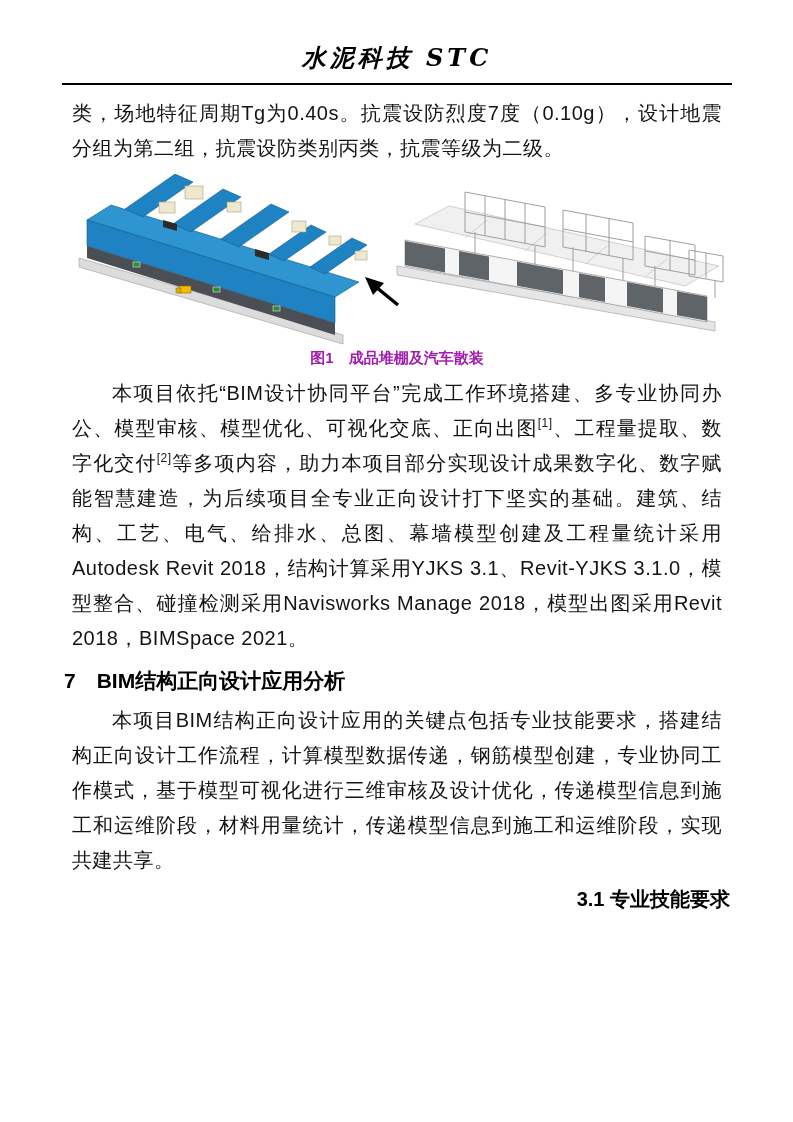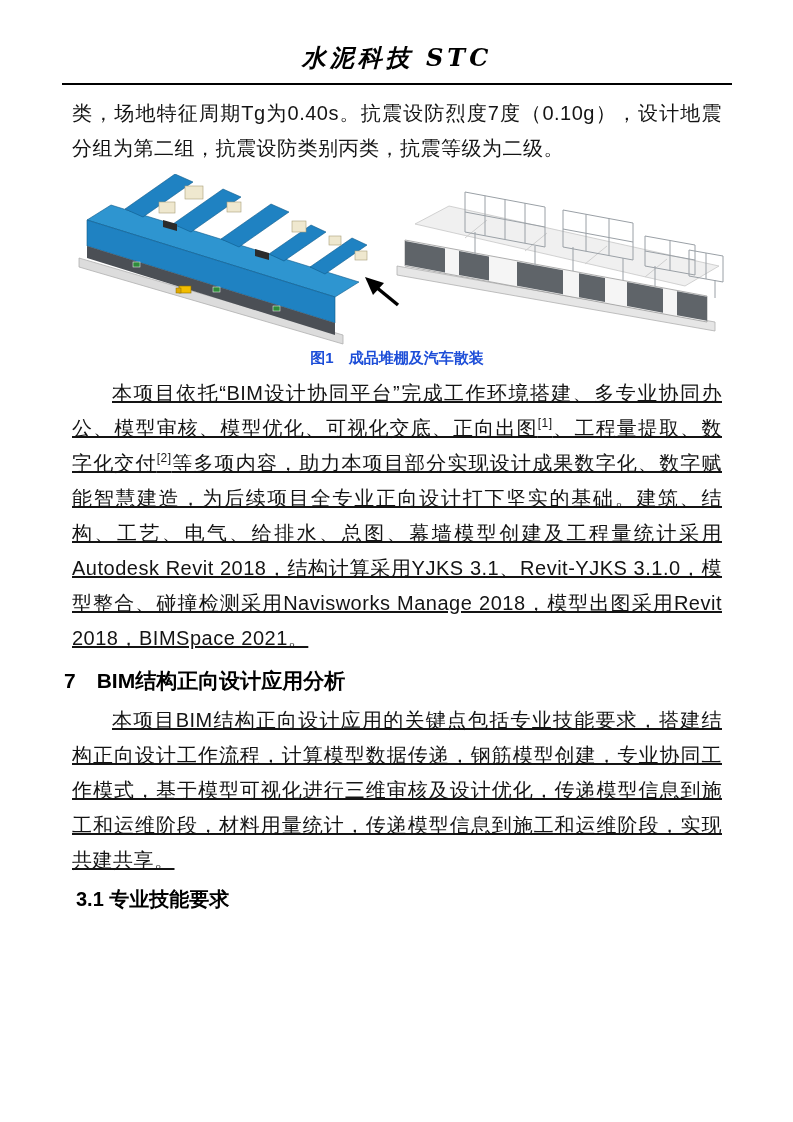--- a/index.html
+++ b/index.html
@@ -13,32 +13,32 @@
     font-family:"DejaVu Serif",serif;font-style:italic;font-weight:bold;
     font-size:24px;letter-spacing:4px;color:#000;
   }
   .hdr-rule{position:absolute;top:83px;left:62px;width:670px;border-top:2px solid #000;}
   
   .main{position:absolute;top:88px;left:64px;width:666px;}
   p.body{
     margin:8px;font-size:20px;line-height:35px;text-align:justify;
     letter-spacing:0.5px;
   }
-  p.indent{text-indent:2em;text-decoration:underline;}
+  p.indent{text-indent:2em;}
   sup{font-size:12px;line-height:0;}
   
   figure{margin:5px 0 4px 0;text-align:center;}
   figure svg{display:block;margin:0 auto;}
-  figcaption{font-weight:bold;font-size:15px;margin-top:3px;color:#1d4ed8;}
+  figcaption{font-weight:bold;font-size:15px;margin-top:3px;color:#a21caf;}
   
   h2.sec{
     font-size:21px;font-weight:bold;margin:11px 0 7px 0;color:#000;
     font-family:"Liberation Sans",sans-serif;white-space:pre-wrap;
   }
-  h3.subsec{font-size:20px;font-weight:bold;margin:7px 0 5px 12px;color:#000;}
+  h3.subsec{font-size:20px;font-weight:bold;margin:7px 0 5px 0;color:#000;text-align:right;}
   
   .footer{position:absolute;left:64px;top:1043px;width:666px;}
   .footer svg{display:block;}
   .footer-row{position:relative;text-align:center;font-size:13.5px;margin-top:3px;color:#0c4a6e;}
   .issue{position:absolute;right:14px;top:0;}
 </style>
 </head>
 <body>
 
 <div class="page">

